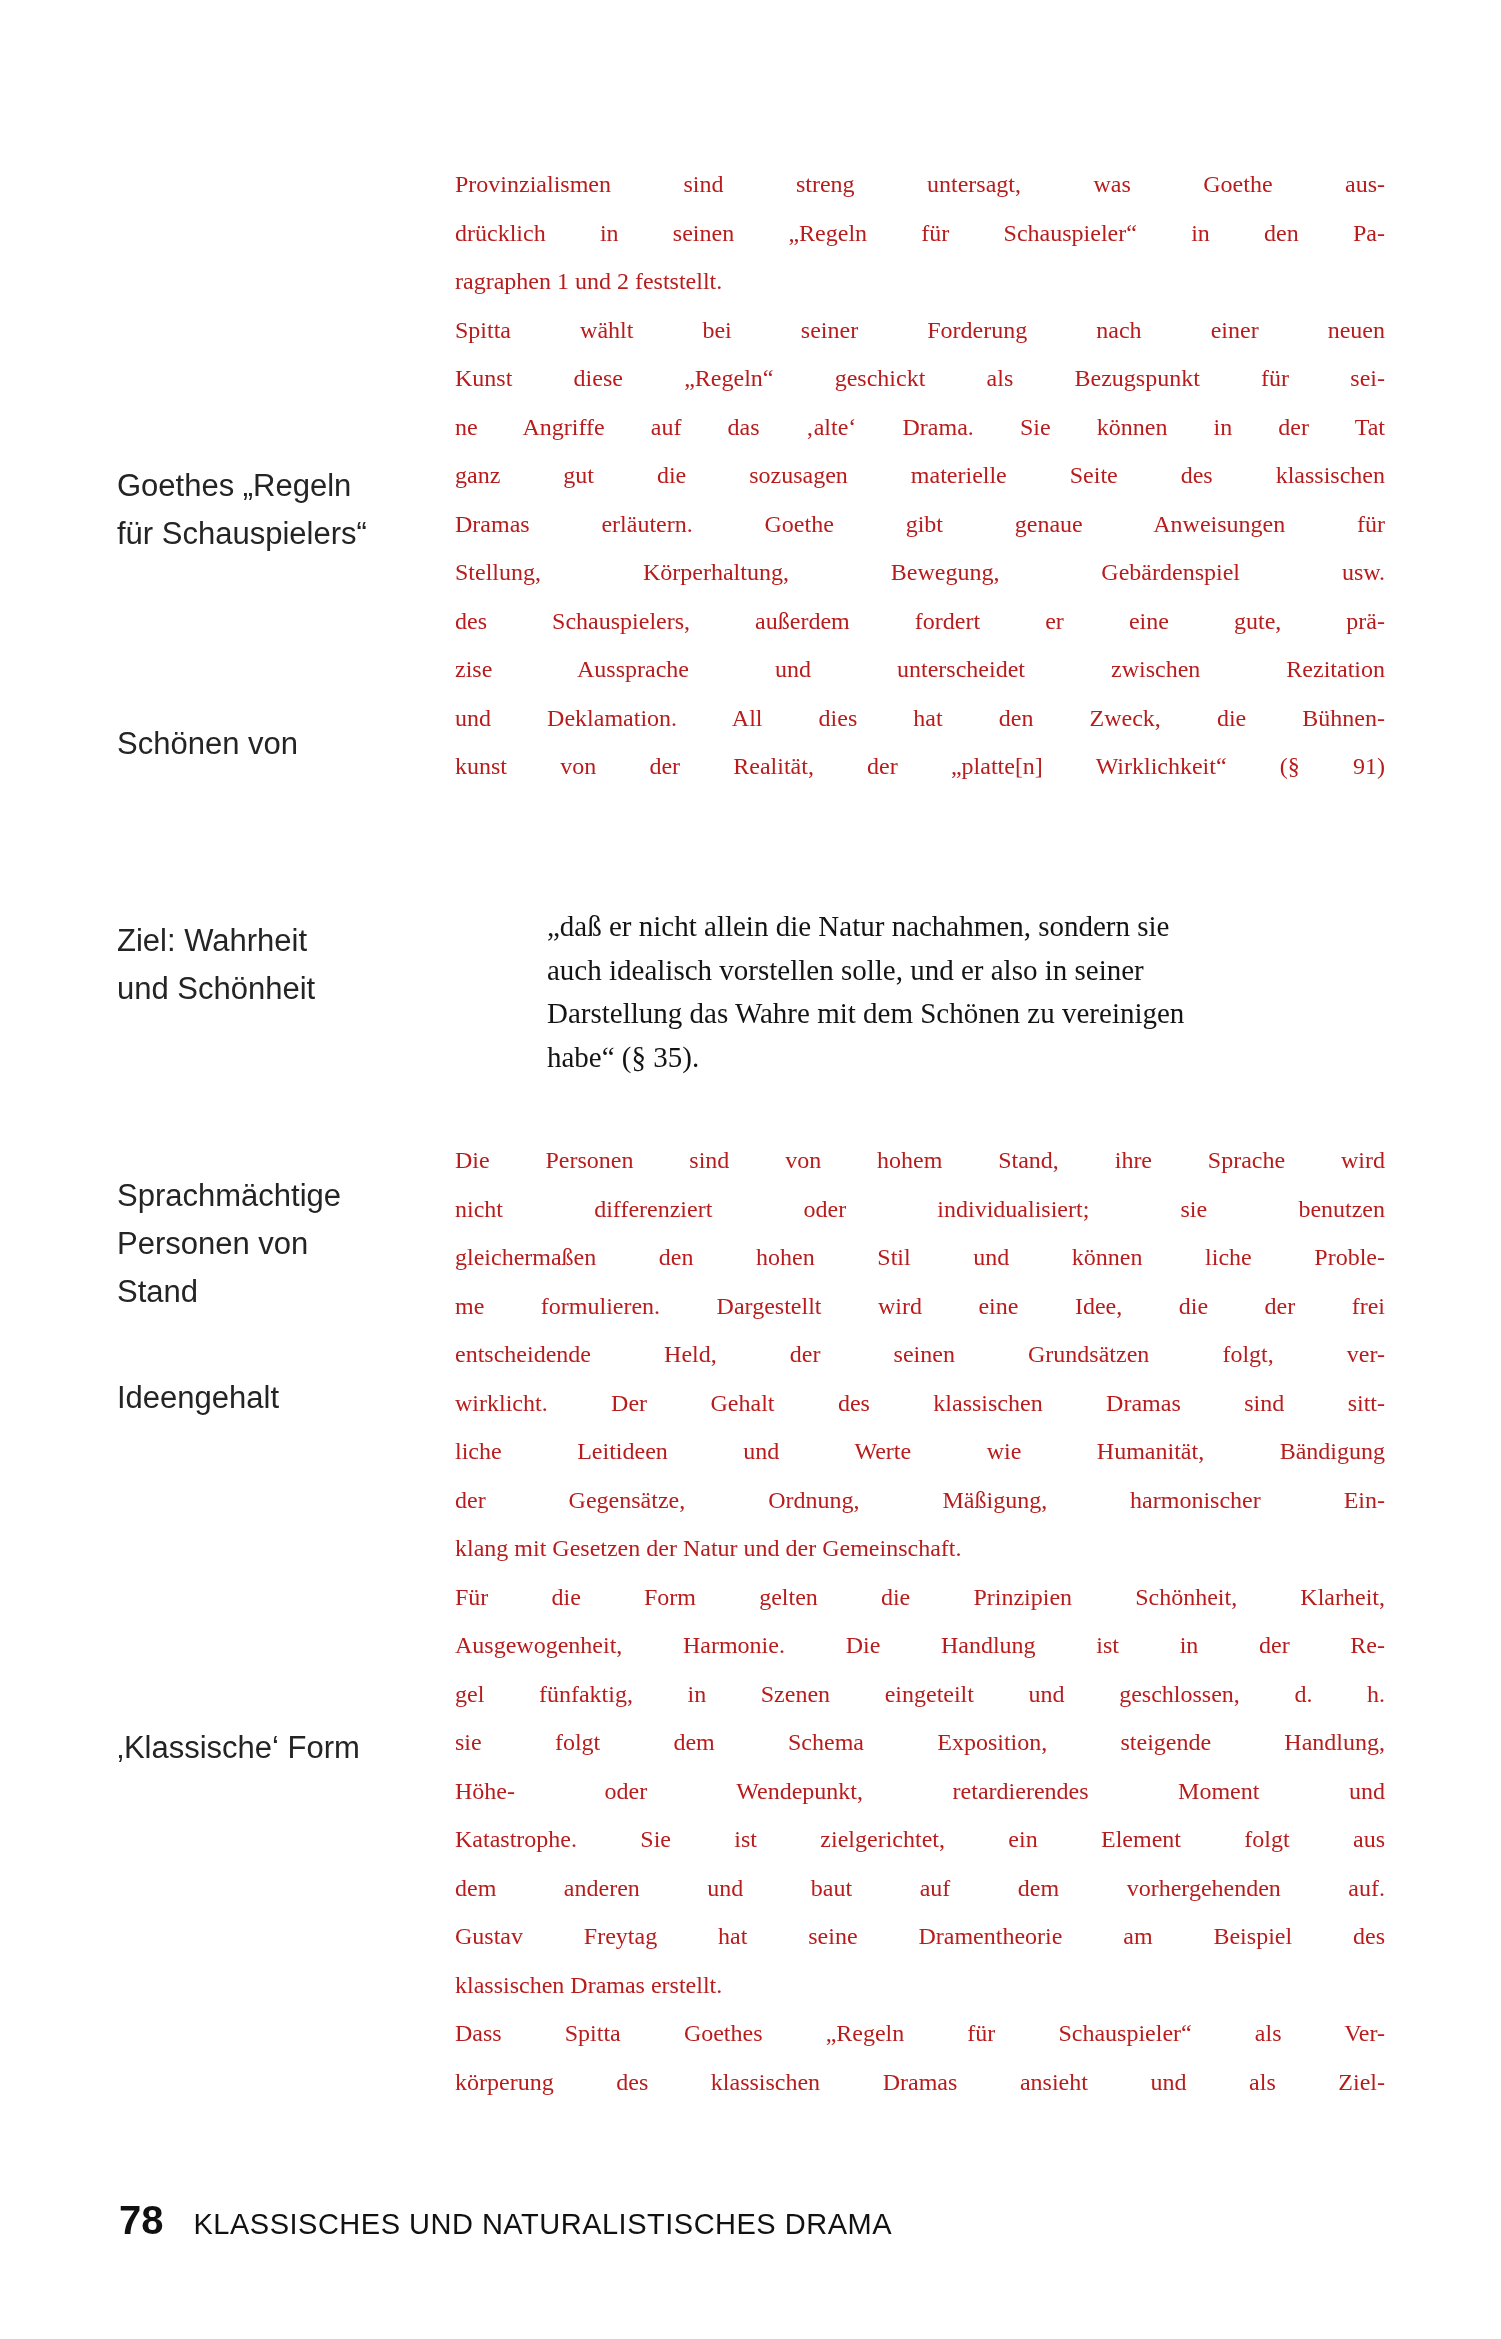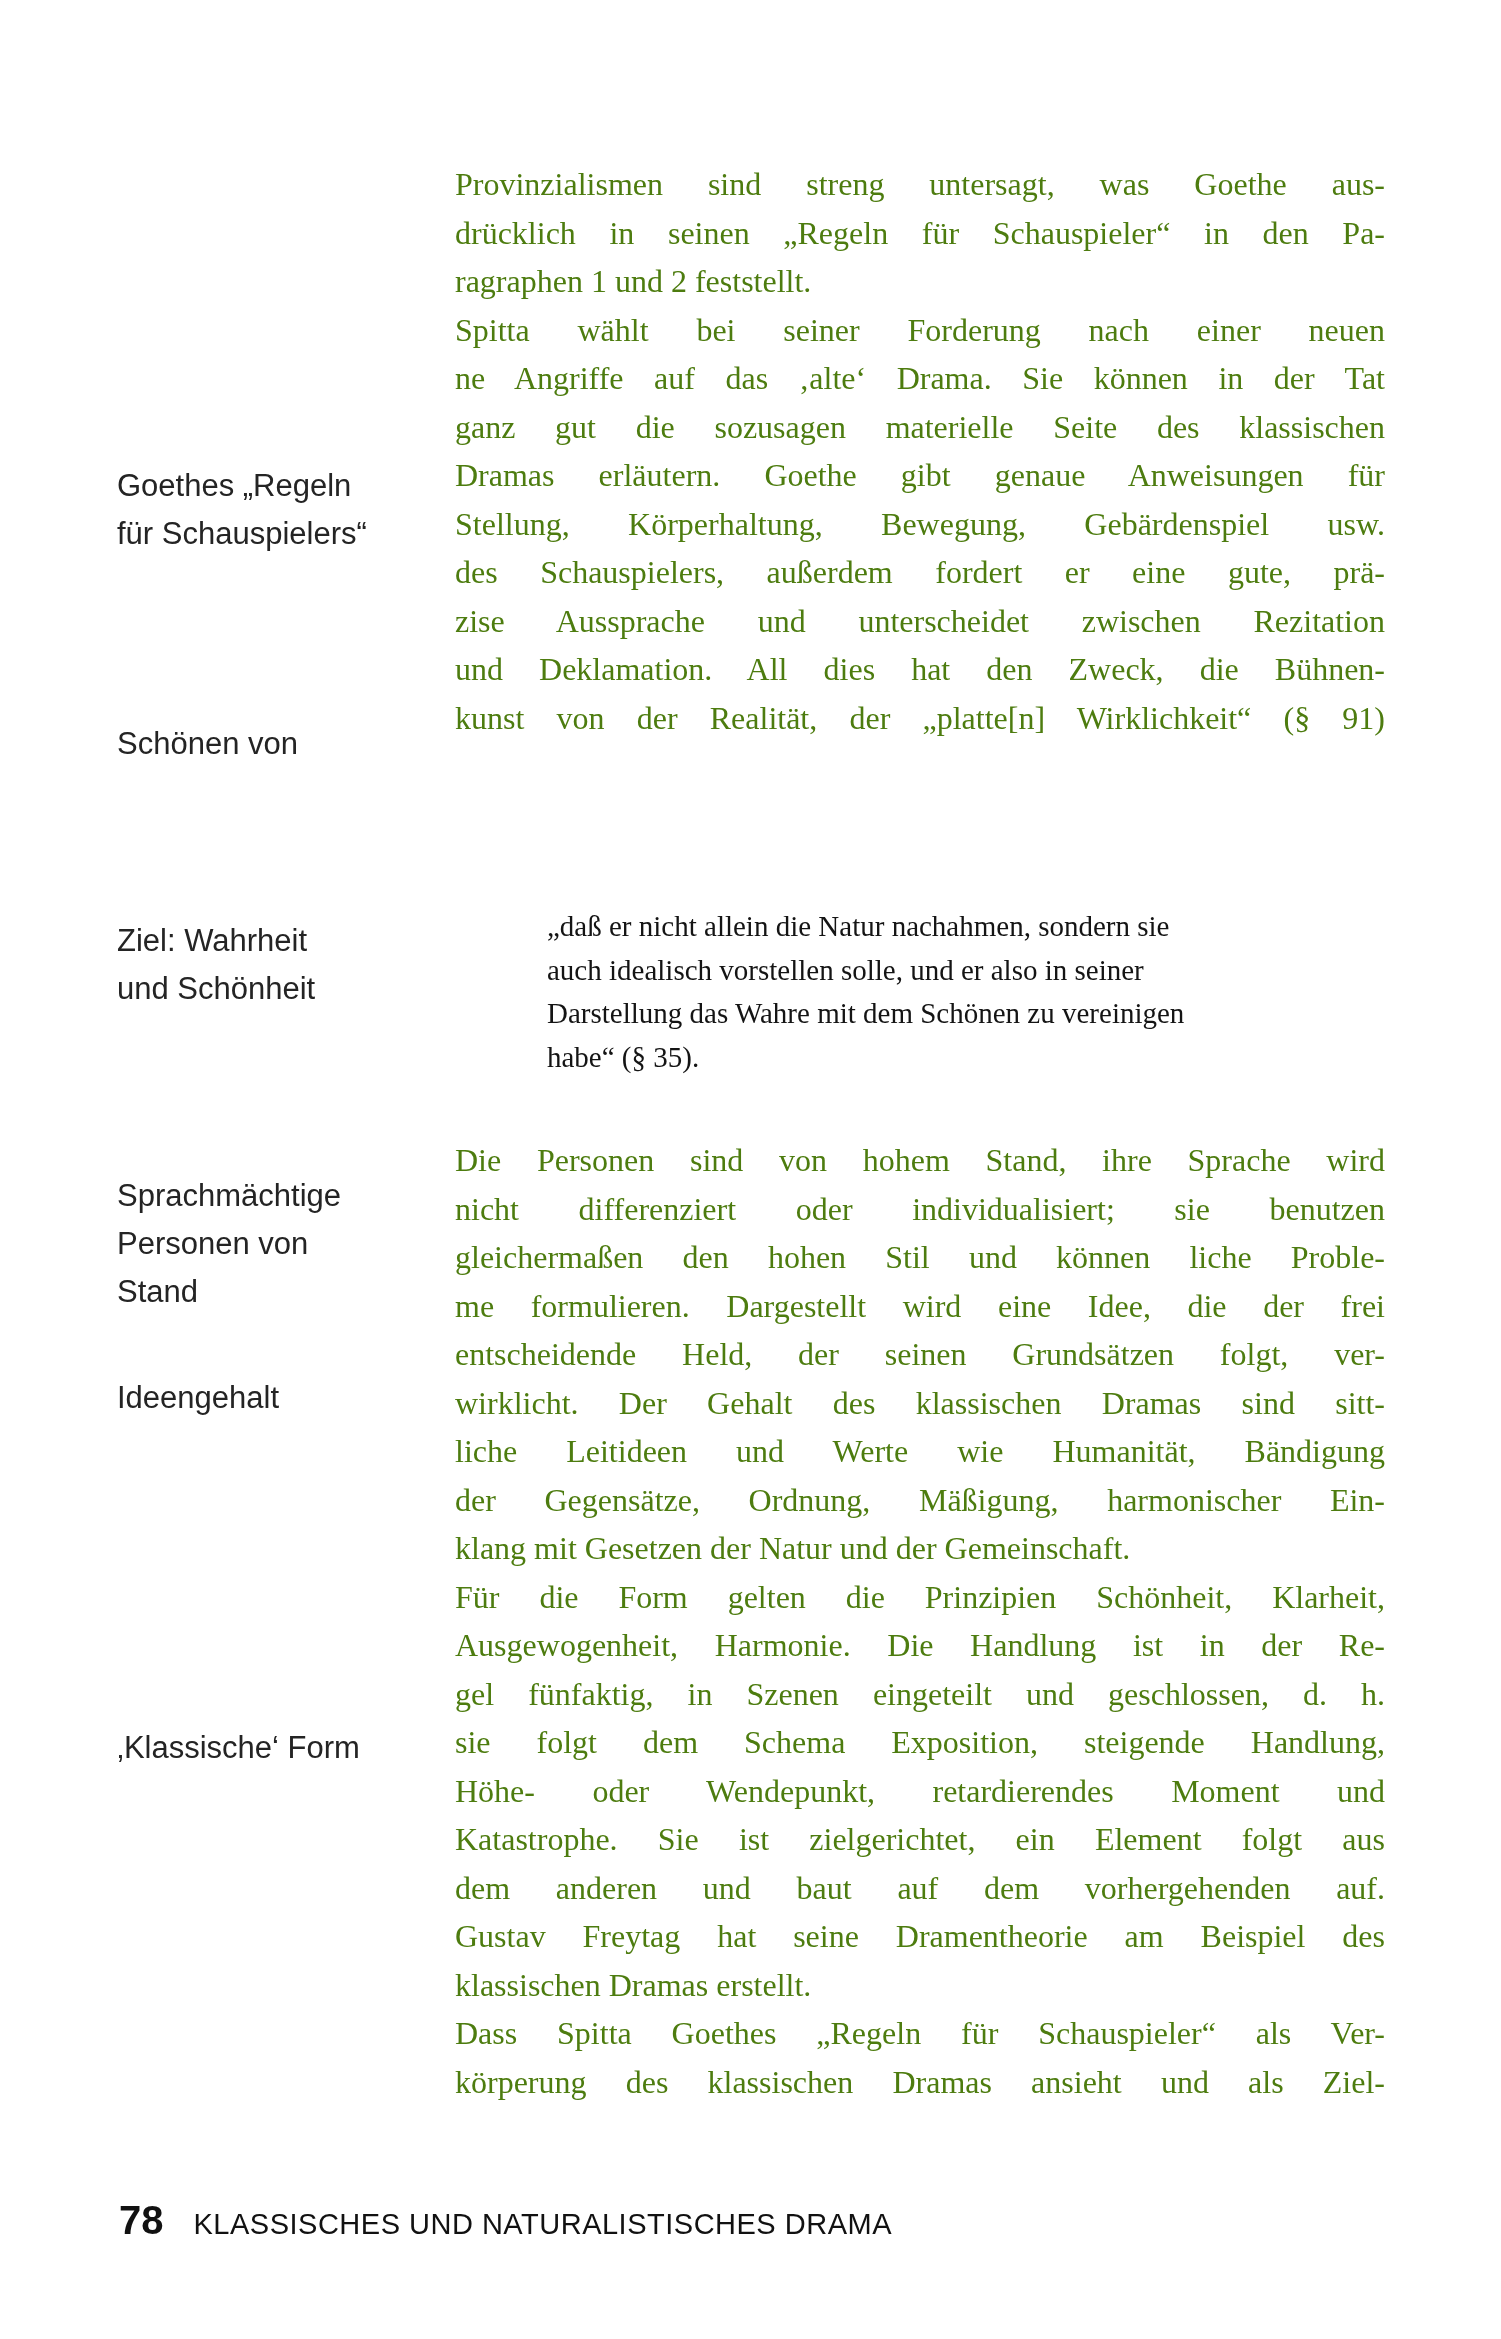--- a/index.html
+++ b/index.html
@@ -15,23 +15,23 @@
   }
   
   .body-col {
     position: absolute;
     left: 455px;
     width: 930px;
   }
   .line {
     height: 48.5px;
     line-height: 48.5px;
-    font-size: 32px;
+    font-size: 24px;
     white-space: normal;
-    color: #4d7c0f;
+    color: #b91c1c;
   }
   .j {
     text-align: justify;
     text-align-last: justify;
   }
   
   .quote-col {
     position: absolute;
     left: 547px;
     width: 800px;
@@ -101,20 +101,21 @@
   </div>
 
   <div class="body-col" style="top:160px">
     <div>
       <div class="line j">Provinzialismen sind streng untersagt, was Goethe aus-</div>
       <div class="line j">drücklich in seinen „Regeln für Schauspieler“ in den Pa-</div>
       <div class="line">ragraphen 1 und 2 feststellt.</div>
     </div>
     <div>
       <div class="line j">Spitta wählt bei seiner Forderung nach einer neuen</div>
+      <div class="line j">Kunst diese „Regeln“ geschickt als Bezugspunkt für sei-</div>
       <div class="line j">ne Angriffe auf das ‚alte‘ Drama. Sie können in der Tat</div>
       <div class="line j">ganz gut die sozusagen materielle Seite des klassischen</div>
       <div class="line j">Dramas erläutern. Goethe gibt genaue Anweisungen für</div>
       <div class="line j">Stellung, Körperhaltung, Bewegung, Gebärdenspiel usw.</div>
       <div class="line j">des Schauspielers, außerdem fordert er eine gute, prä-</div>
       <div class="line j">zise Aussprache und unterscheidet zwischen Rezitation</div>
       <div class="line j">und Deklamation. All dies hat den Zweck, die Bühnen-</div>
       <div class="line j">kunst von der Realität, der „platte[n] Wirklichkeit“ (§ 91)</div>
     </div>
   </div>

